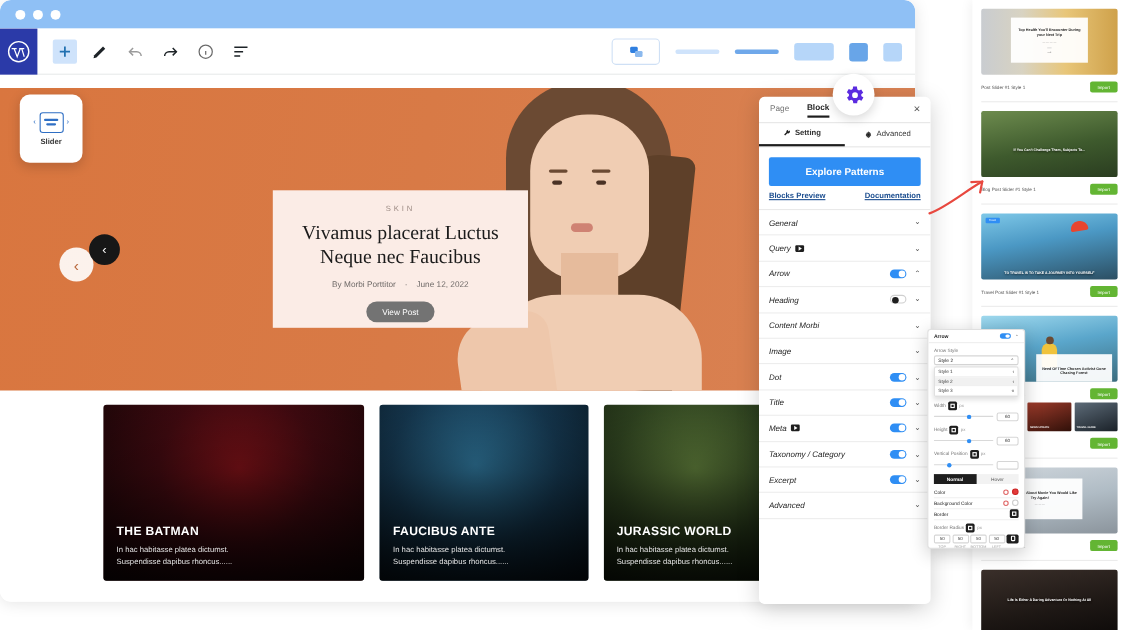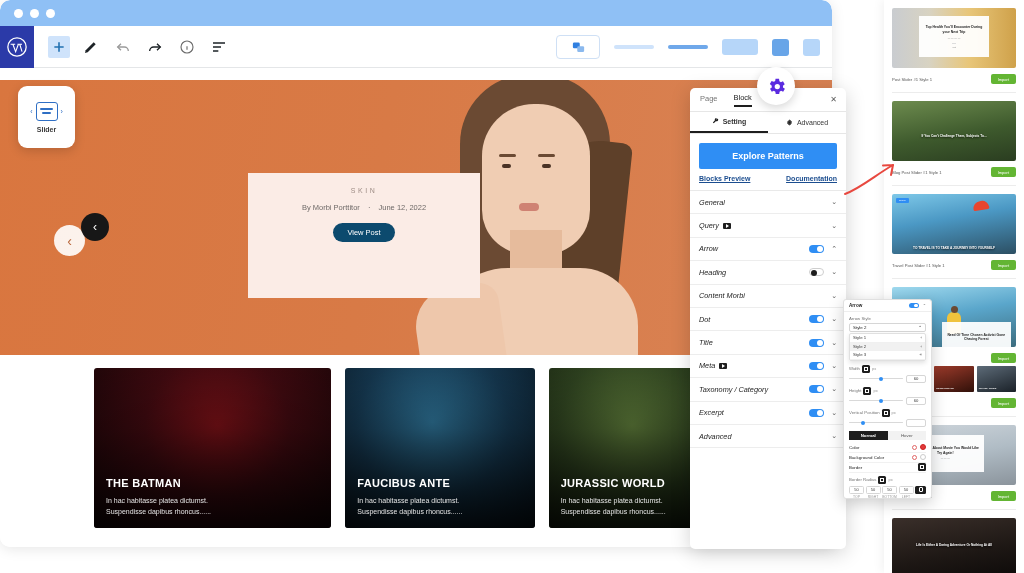--- a/index.html
+++ b/index.html
@@ -81,21 +81,21 @@
 
   .hero-card {
     position:absolute; left:248px; top:93px; width:232px; height:125px;
     background:#fbece6; padding:14px 16px 0; text-align:center;
   }
   .hc-kicker { font-size:7px; letter-spacing:2.6px; color:#9e8d86; }
   .hc-title { font-family:"Liberation Serif", serif; font-size:18px; line-height:1.22;
      color:#1b1b1b; margin-top:7px; }
   .hc-meta { font-size:7.5px; color:#6f6a68; margin-top:9px; }
   .hc-meta .sep { margin:0 6px; }
-  .hc-btn { display:inline-block; margin-top:11px; background:#0c4a6e; color:#fff;
+  .hc-btn { display:inline-block; margin-top:11px; background:#737373; color:#fff;
      font-size:7.5px; padding:5px 14px; border-radius:12px; }
 
   .nav-arrow { position:absolute; width:31px; height:31px; border-radius:50%;
      background:rgba(255,255,255,.9); display:flex; align-items:center;
      justify-content:center; color:#b8663a; font-size:14px; }
   .nav-arrow.left { left:54px; top:145px; }
   .nav-arrow.right { right:52px; top:145px; }
 
   
   .grid { position:absolute; left:0; top:300px; width:100%; height:190px;
@@ -134,21 +134,21 @@
 
   
   .panel {
     position:absolute; left:690px; top:88px; width:156px; height:461px;
     background:#ffffff; border-radius:5px; box-shadow:0 4px 20px rgba(0,0,0,.18);
     overflow:hidden; z-index:12; font-size:7.5px;
   }
   .p-tabs { display:flex; align-items:center; height:24px; padding:0 10px;
      border-bottom:1px solid #e6e6e6; gap:16px; position:relative; }
   .p-tab { font-size:7.5px; color:#757575; padding-bottom:3px;text-align:center; }
-  .p-tab.active { color:#1e1e1e; font-weight:normal; border-bottom:2px solid #1e1e1e; }
+  .p-tab.active { color:#1e1e1e; font-weight:bold; border-bottom:2px solid #1e1e1e; }
   .p-close { position:absolute; right:9px; top:7px; font-size:8px; color:#5b5b5b; }
   .p-head { padding:9px 10px 8px; border-bottom:1px solid #eee; }
   .p-head-row { display:flex; align-items:center; gap:5px; }
   .p-blk-icon { width:11px; height:11px; border:1px solid #6aa6e8; border-radius:2px;
      display:flex; align-items:center; justify-content:center; }
   .p-blk-icon i { display:block; width:6px; height:1.3px; background:#6aa6e8; }
   .p-blk-title { font-size:7.5px; font-weight:bold; color:#1e1e1e; }
   .p-blk-desc { font-size:6.6px; color:#8a8a8a; margin-top:4px; padding-left:16px; line-height:1.45; }
   .p-subtabs { display:flex; height:22px; border-bottom:1px solid #e6e6e6; }
   .p-subtab { flex:1; display:flex; align-items:center; justify-content:center;
@@ -372,20 +372,24 @@
             <span class="m-arm"></span>
           <span class="m-brow l"></span>
             <span class="m-brow r"></span>
           <span class="m-eye l"></span>
             <span class="m-eye r"></span>
           <span class="m-lip"></span>
         </div>
 
         <div class="hero-card">
           <div class="hc-kicker">SKIN</div>
+          <div class="hc-title">
+            <span>Vivamus placerat Luctus</span><br>
+            <span>Neque nec Faucibus</span>
+          </div>
           <div class="hc-meta">
             <span>By Morbi Porttitor</span>
             <span class="sep">·</span>
             <span>June 12, 2022</span>
           </div>
           <div class="hc-btn">View Post</div>
         </div>
 
         <div class="nav-arrow left">‹</div>
         <div class="nav-arrow right">›</div>
@@ -493,20 +497,24 @@
       <div class="p-row">
         <span class="p-row-label">Heading</span>
         <span class="toggle off"></span>
         <span class="chev">⌄</span>
       </div>
       <div class="p-row">
         <span class="p-row-label">Content Morbi</span>
         <span class="chev">⌄</span>
       </div>
       <div class="p-row">
+        <span class="p-row-label">Image</span>
+        <span class="chev">⌄</span>
+      </div>
+      <div class="p-row">
         <span class="p-row-label">Dot</span>
         <span class="toggle"></span>
         <span class="chev">⌄</span>
       </div>
       <div class="p-row">
         <span class="p-row-label">Title</span>
         <span class="toggle"></span>
         <span class="chev">⌄</span>
       </div>
       <div class="p-row">

